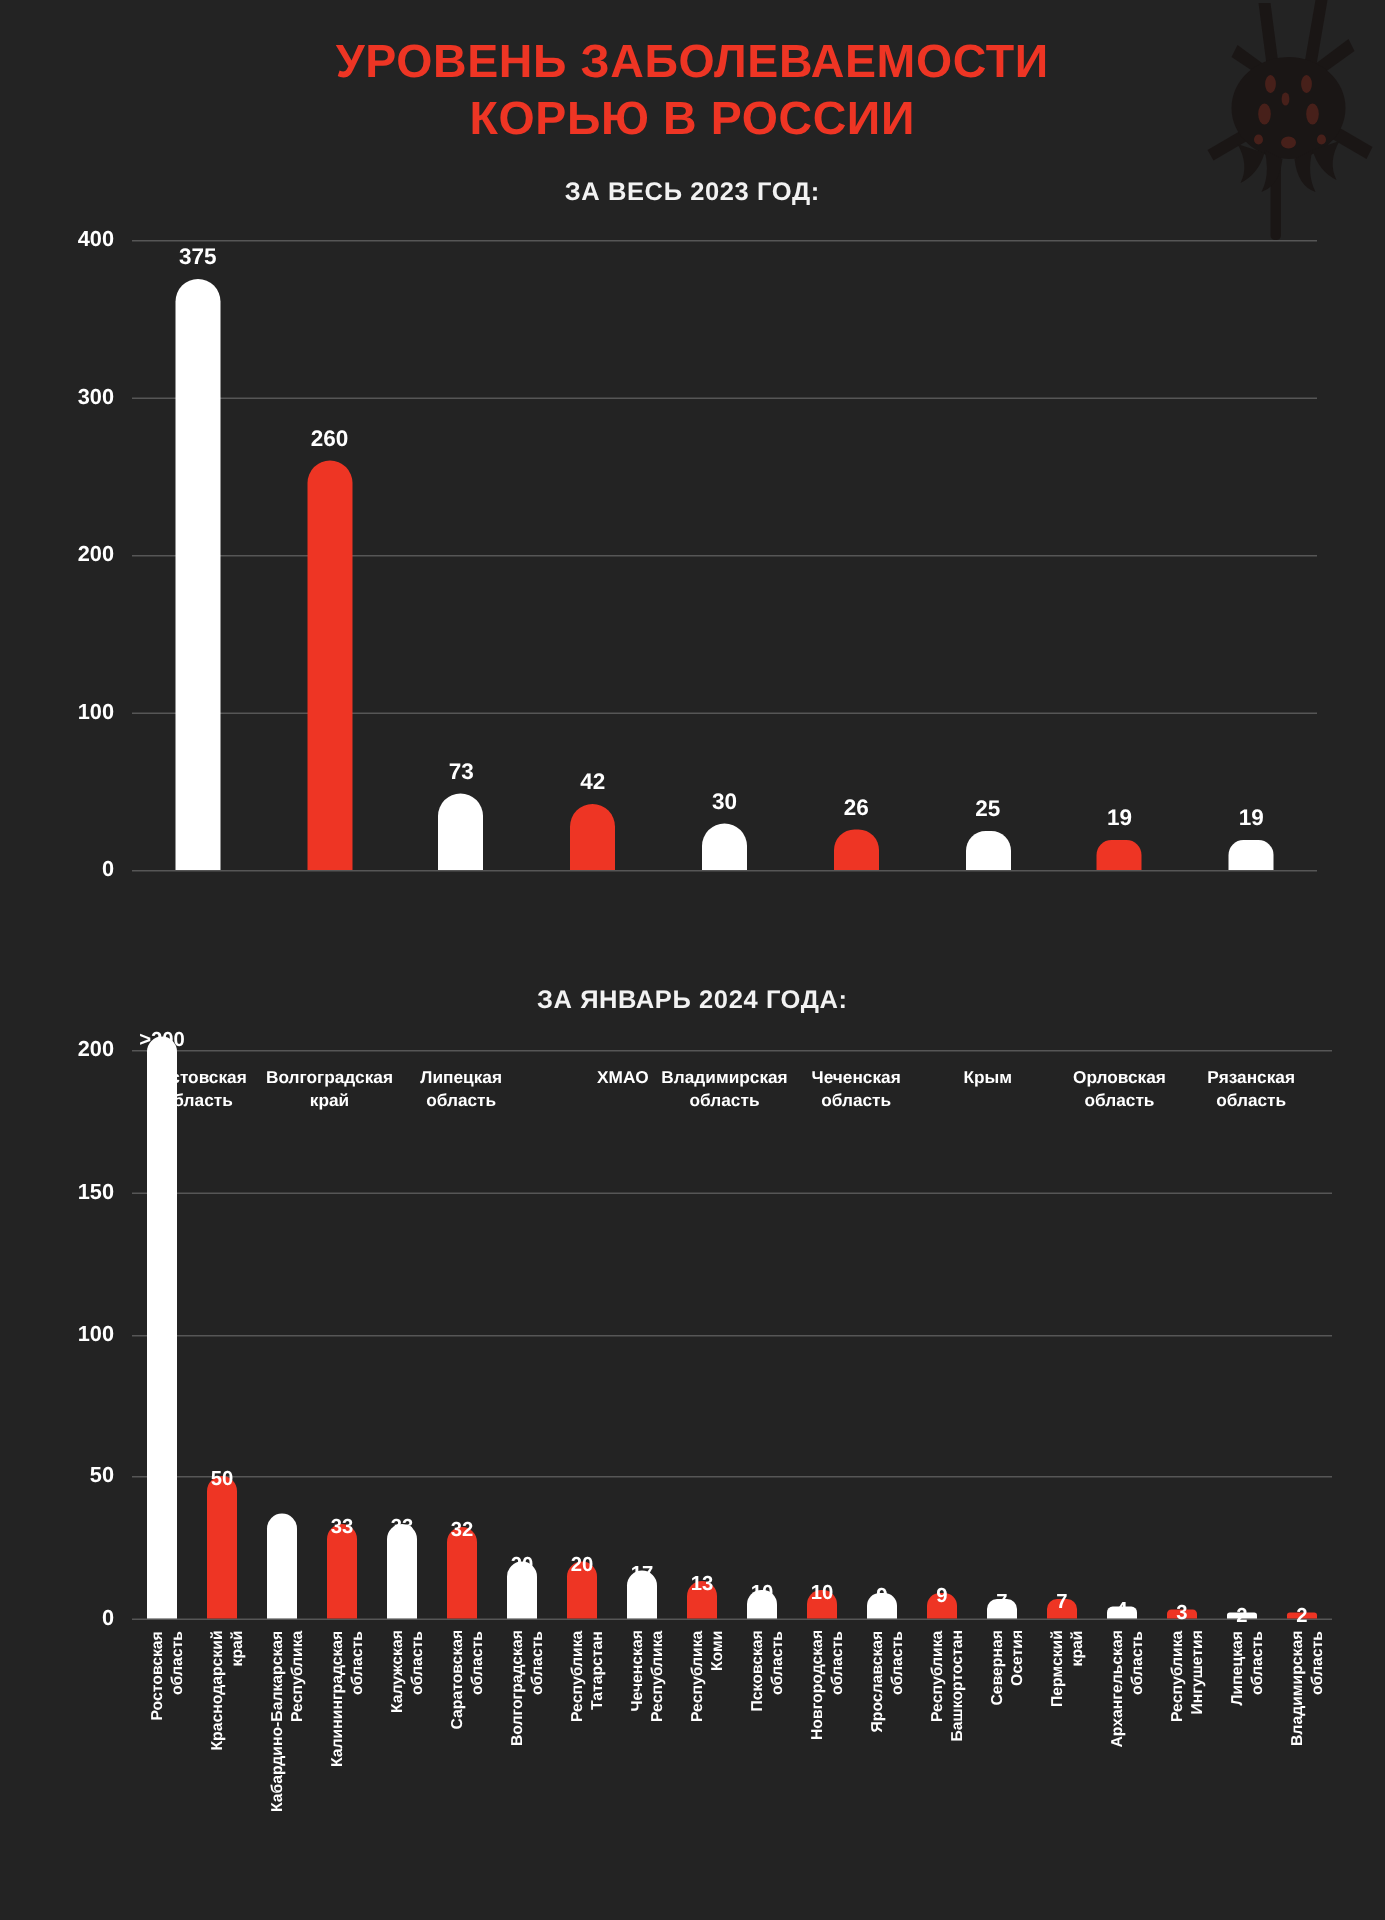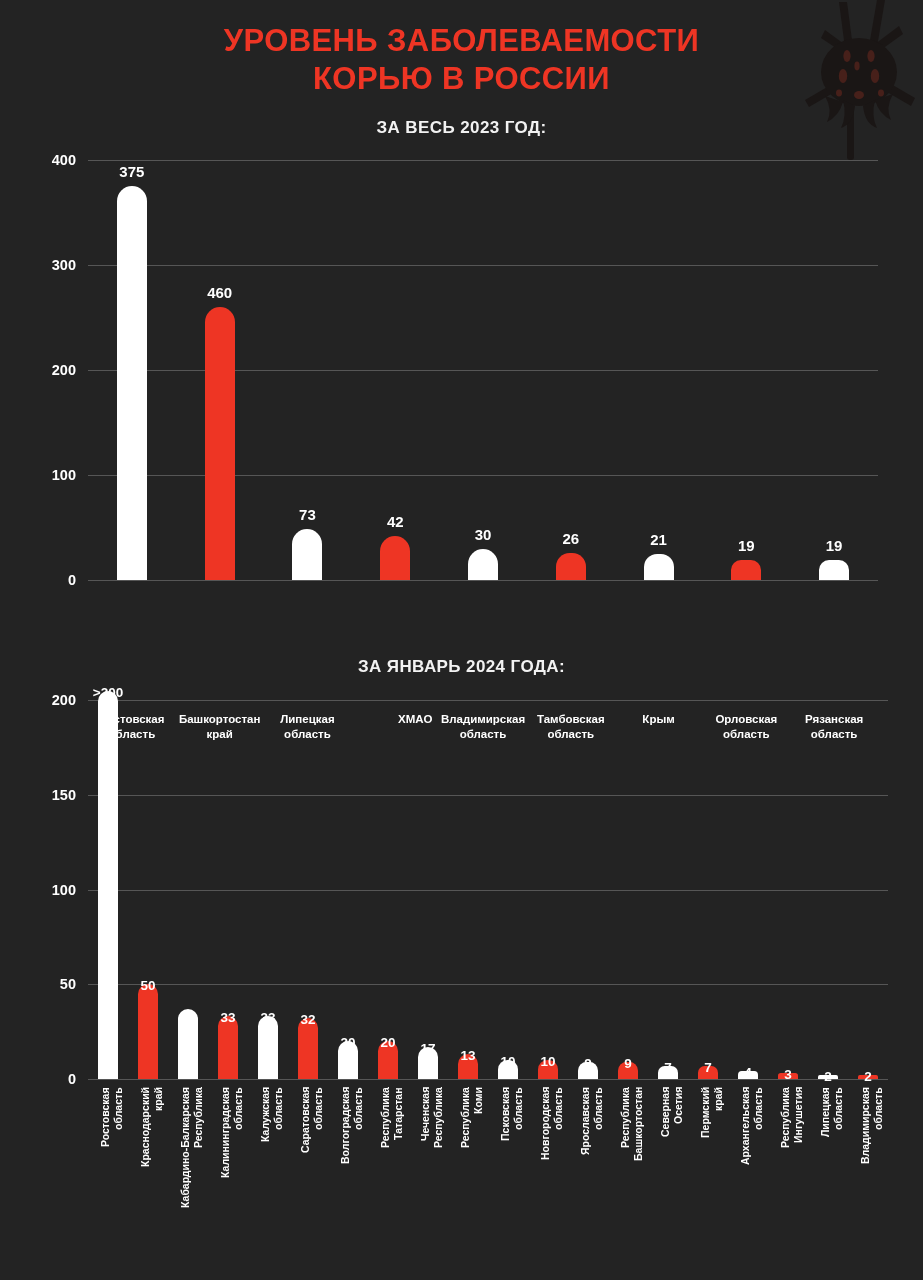--- a/index.html
+++ b/index.html
@@ -181,22 +181,22 @@
       <div class="ytick" style="top: 0px; left: -76px; width: 64px;">400</div>
       <div class="bar bar-white" style="left: 28.8889px; width: 30px; height: 393.75px;">
         <div class="bar-shape" style="border-radius: 15px 15px 0px 0px;"></div>
       </div>
       <div class="bar-value" style="left: 43.8889px; top: 3.25px;">375</div>
       <div class="cat-label" style="left: 43.8889px;">Ростовская
 область</div>
       <div class="bar bar-red" style="left: 116.667px; width: 30px; height: 273px;">
         <div class="bar-shape" style="border-radius: 15px 15px 0px 0px;"></div>
       </div>
-      <div class="bar-value" style="left: 131.667px; top: 124px;">460</div>
-      <div class="cat-label" style="left: 131.667px;">Башкортостан
+      <div class="bar-value" style="left: 131.667px; top: 124px;">260</div>
+      <div class="cat-label" style="left: 131.667px;">Волгоградская
 край</div>
       <div class="bar bar-white" style="left: 204.444px; width: 30px; height: 51.45px;">
         <div class="bar-shape" style="border-radius: 15px 15px 0px 0px;"></div>
       </div>
       <div class="bar-value" style="left: 219.444px; top: 345.55px;">73</div>
       <div class="cat-label" style="left: 219.444px;">Липецкая
 область</div>
       <div class="bar bar-red" style="left: 292.222px; width: 30px; height: 44.1px;">
         <div class="bar-shape" style="border-radius: 15px 15px 0px 0px;"></div>
       </div>
@@ -205,26 +205,26 @@
       <div class="bar bar-white" style="left: 380px; width: 30px; height: 31.5px;">
         <div class="bar-shape" style="border-radius: 15px 15px 0px 0px;"></div>
       </div>
       <div class="bar-value" style="left: 395px; top: 365.5px;">30</div>
       <div class="cat-label" style="left: 395px;">Владимирская
 область</div>
       <div class="bar bar-red" style="left: 467.778px; width: 30px; height: 27.3px;">
         <div class="bar-shape" style="border-radius: 13.65px 13.65px 0px 0px;"></div>
       </div>
       <div class="bar-value" style="left: 482.778px; top: 369.7px;">26</div>
-      <div class="cat-label" style="left: 482.778px;">Тамбовская
+      <div class="cat-label" style="left: 482.778px;">Чеченская
 область</div>
       <div class="bar bar-white" style="left: 555.556px; width: 30px; height: 26.25px;">
         <div class="bar-shape" style="border-radius: 13.125px 13.125px 0px 0px;"></div>
       </div>
-      <div class="bar-value" style="left: 570.556px; top: 370.75px;">21</div>
+      <div class="bar-value" style="left: 570.556px; top: 370.75px;">25</div>
       <div class="cat-label" style="left: 570.556px;">Крым</div>
       <div class="bar bar-red" style="left: 643.333px; width: 30px; height: 19.95px;">
         <div class="bar-shape" style="border-radius: 9.975px 9.975px 0px 0px;"></div>
       </div>
       <div class="bar-value" style="left: 658.333px; top: 377.05px;">19</div>
       <div class="cat-label" style="left: 658.333px;">Орловская
 область</div>
       <div class="bar bar-white" style="left: 731.111px; width: 30px; height: 19.95px;">
         <div class="bar-shape" style="border-radius: 9.975px 9.975px 0px 0px;"></div>
       </div>

